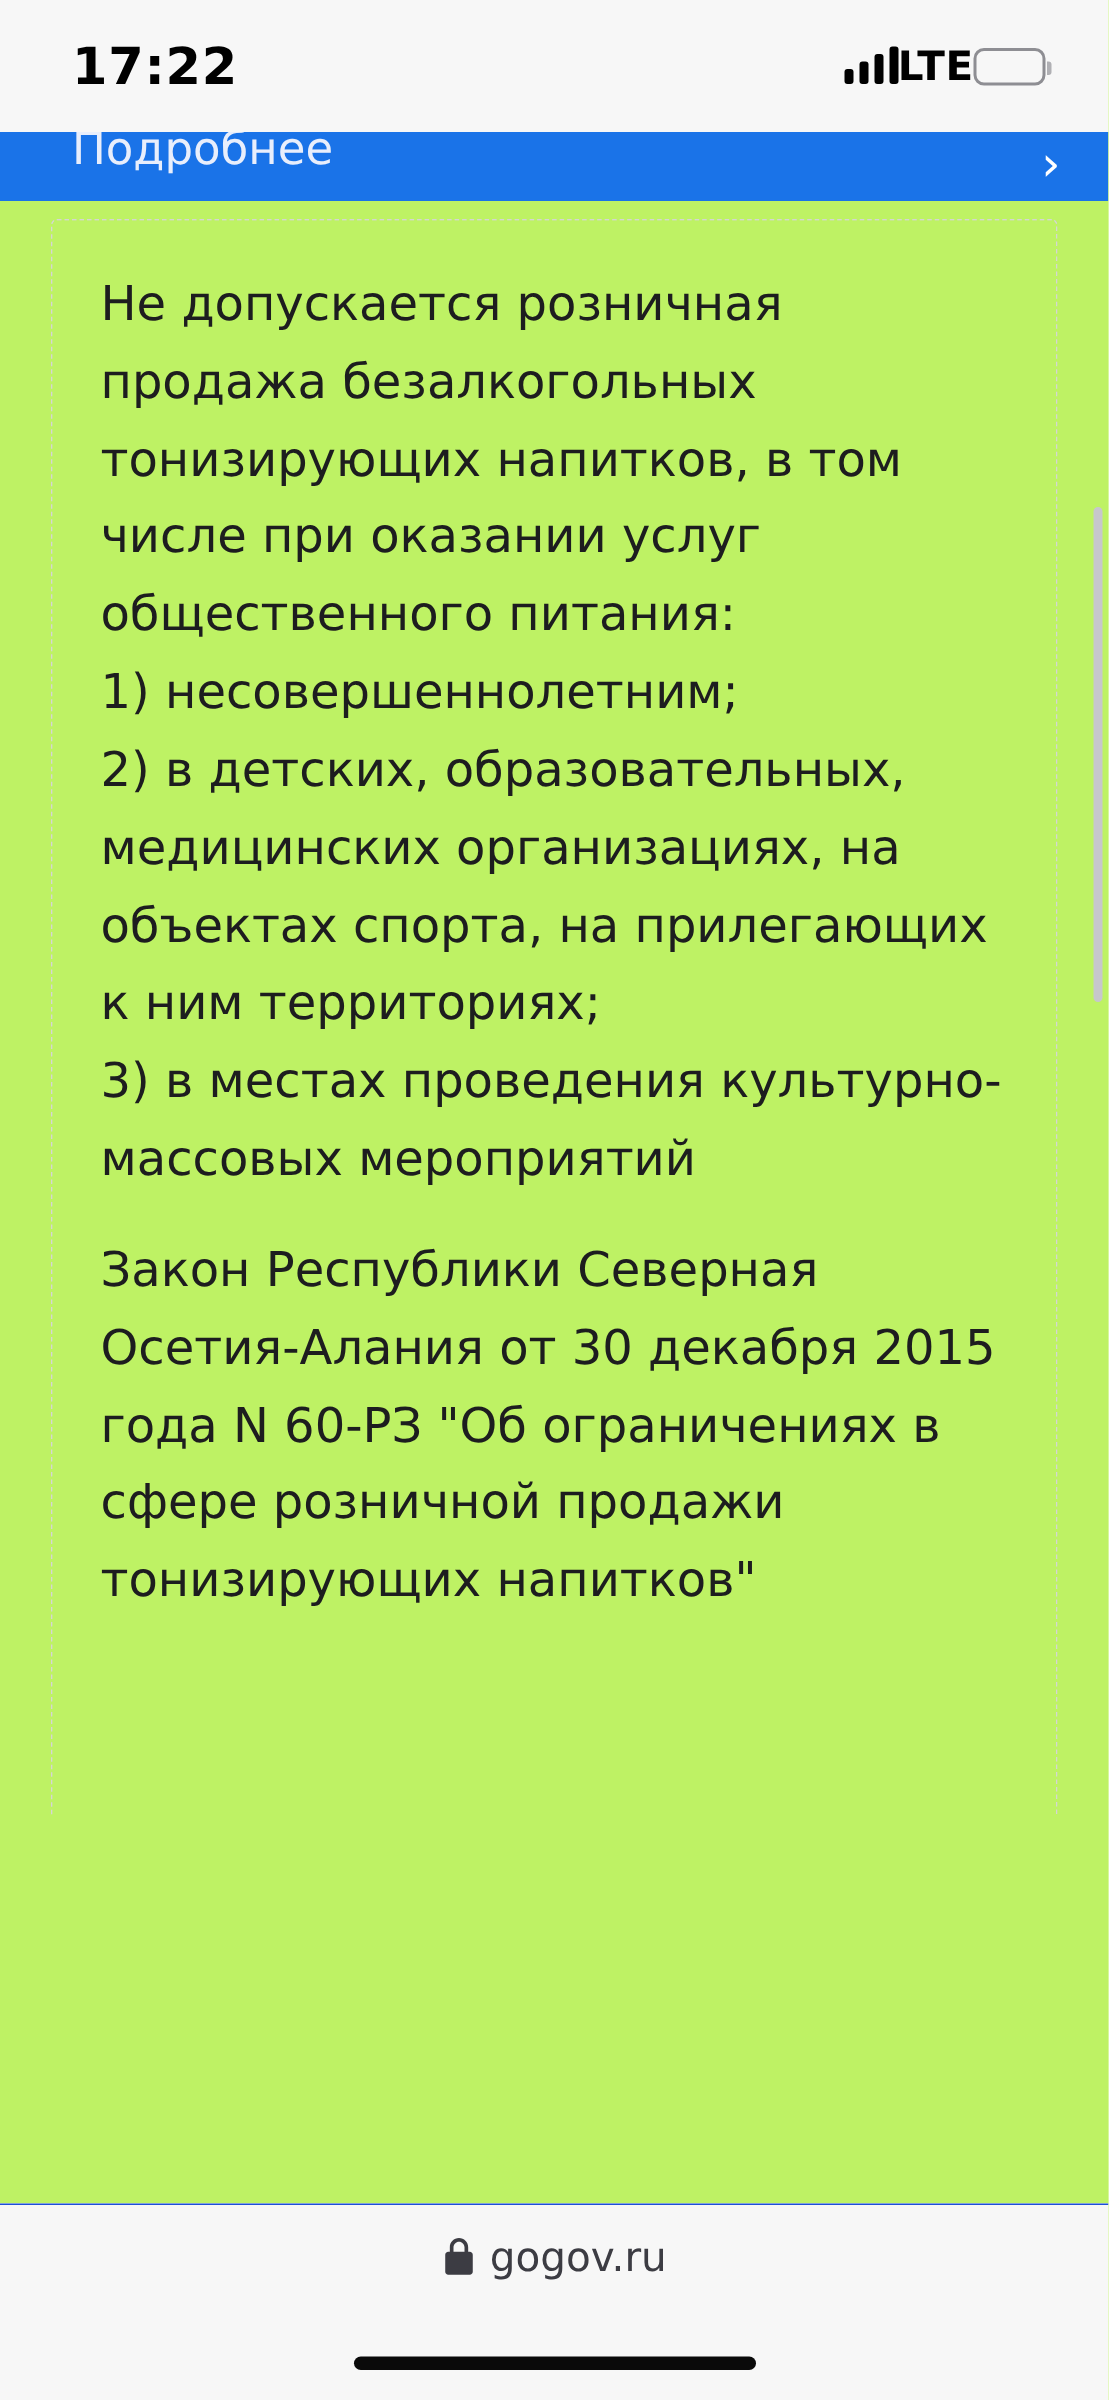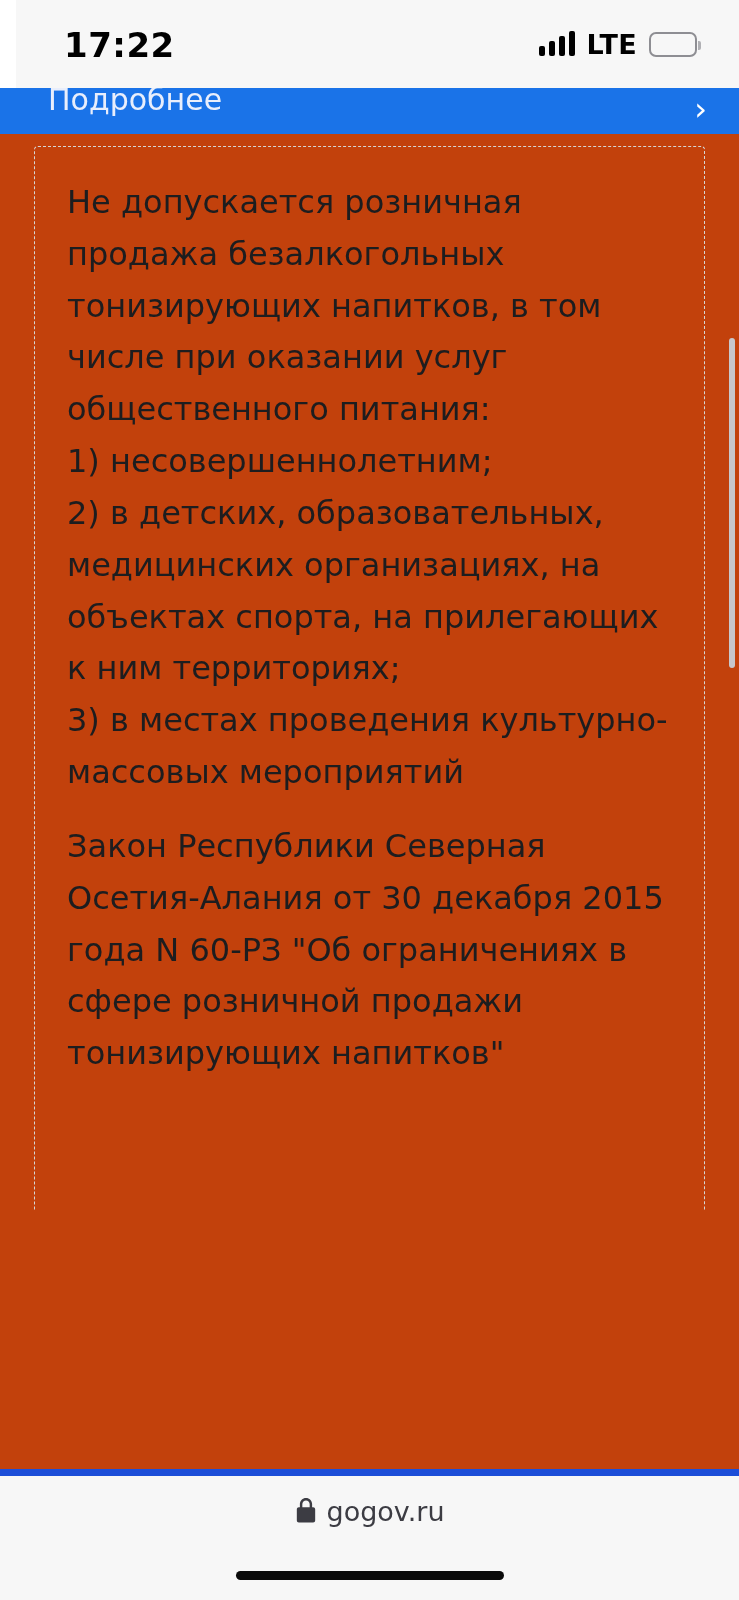--- a/index.html
+++ b/index.html
@@ -18,33 +18,31 @@
   
   .status-bar {
     height: 88px;
     background: #f7f7f7;
     display: flex;
     align-items: center;
     justify-content: space-between;
     padding: 0 42px 0 48px;
     box-sizing: border-box;
     position: relative;
-    margin-left: 16px;
   }
   .status-time {
     font-size: 34px;
     font-weight: 600;
     color: #000;
     letter-spacing: 0.5px;
     margin-top: 2px;
   }
   .status-right {
     display: flex;
     align-items: center;
-    gap: 12px;
     text-align: center;
   }
   .signal-bars {
     display: flex;
     align-items: flex-end;
     gap: 4px;
     height: 24px;
   }
   .signal-bars i {
     display: block;
@@ -86,21 +84,21 @@
     width: 36%;
     background: #f7cf46;
     border-radius: 4px;
   }
 
   
   .page {
     position: relative;
     height: 1381px;
     overflow: hidden;
-    background: #c2410c;
+    background: #bef264;
   }
 
   .promo-banner {
     background: #1a73e8;
     height: 58px;
     margin: 0 0 0 0;
     display: flex;
     align-items: center;
     justify-content: space-between;
     padding: 0 32px 0 48px;
@@ -181,21 +179,21 @@
   }
 
   
   .browser-bar {
     position: absolute;
     left: 0;
     bottom: 0;
     width: 739px;
     height: 131px;
     background: #f7f7f7;
-    border-top: 7px solid #1d4ed8;
+    border-top: 1px solid #1d4ed8;
     box-sizing: border-box;
   }
   .domain-row {
     display: flex;
     align-items: center;
     justify-content: center;
     gap: 10px;
     height: 70px;
   }
   .lock-icon svg { display: block; }

